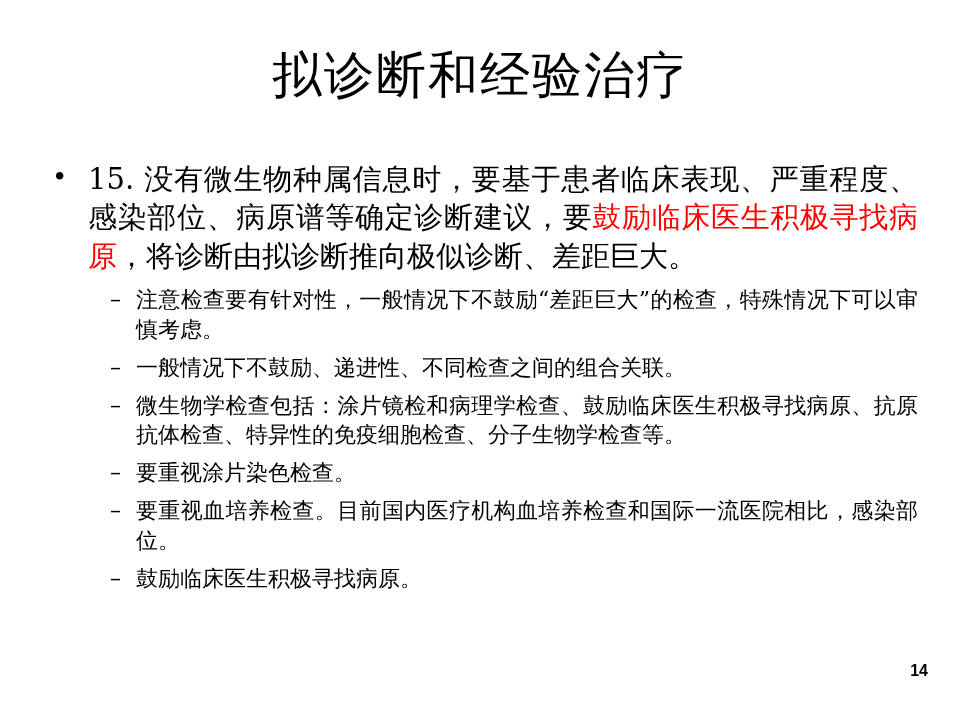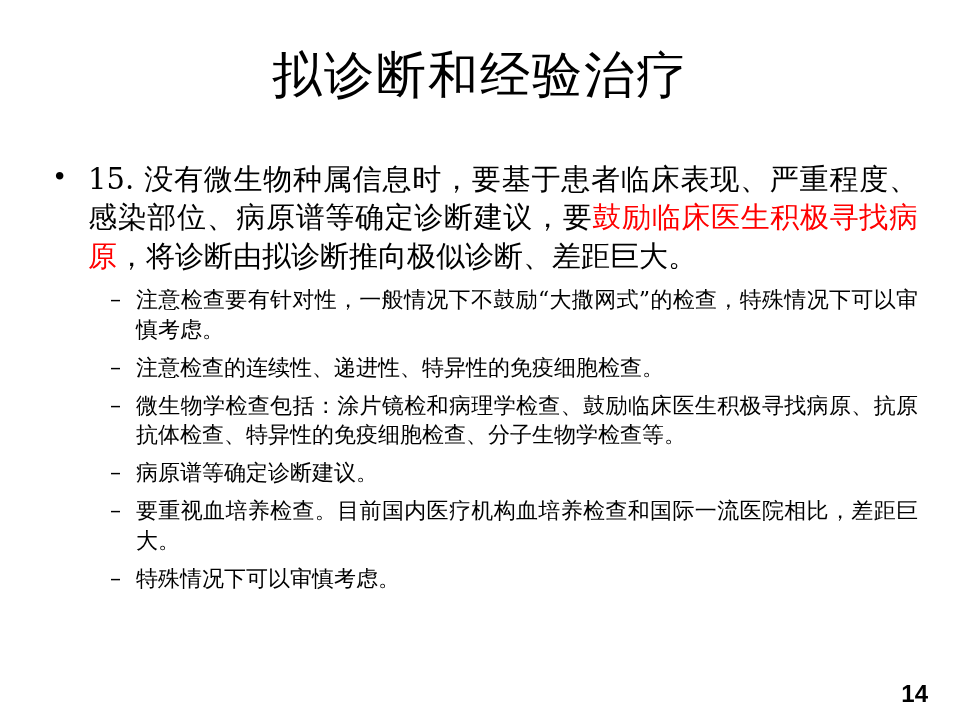--- a/index.html
+++ b/index.html
@@ -75,22 +75,22 @@
     flex: 0 0 26px;
     text-align: left;
   }
   .level2 .text {
     flex: 1 1 auto;
     text-align: justify;
   }
   .page-number {
     position: absolute;
     right: 32px;
-    bottom: 12px;
-    font-size: 24px;
+    bottom: 40px;
+    font-size: 16px;
     font-family: "Liberation Sans", sans-serif;
     font-weight: bold;
   }
 </style>
 </head>
 <body>
 
 <div class="slide">
 
   <div class="slide-title">拟诊断和经验治疗</div>
@@ -99,46 +99,46 @@
 
     <div class="level1">
       <span class="bullet">•</span>
       <span class="text"><span>15. 没有微生物种属信息时，要基于患者临床表现、严重程度、感染部位、病原谱等确定诊断建议，要</span><span class="hl">鼓励临床医生积极寻找病原</span><span>，将诊断由拟诊断推向极似诊断、差距巨大。</span></span>
     </div>
 
     <div class="level2-list">
 
       <div class="level2">
         <span class="dash">–</span>
-        <span class="text">注意检查要有针对性，一般情况下不鼓励“大撒网式”的检查，特殊情况下可以审慎考虑。</span>
+        <span class="text">注意检查要有针对性，一般情况下不鼓励“差距巨大”的检查，特殊情况下可以审慎考虑。</span>
       </div>
 
       <div class="level2">
         <span class="dash">–</span>
-        <span class="text">注意检查的连续性、递进性、特异性的免疫细胞检查。</span>
+        <span class="text">一般情况下不鼓励、递进性、不同检查之间的组合关联。</span>
       </div>
 
       <div class="level2">
         <span class="dash">–</span>
         <span class="text">微生物学检查包括：涂片镜检和病理学检查、鼓励临床医生积极寻找病原、抗原抗体检查、特异性的免疫细胞检查、分子生物学检查等。</span>
       </div>
 
       <div class="level2">
         <span class="dash">–</span>
-        <span class="text">病原谱等确定诊断建议。</span>
+        <span class="text">要重视涂片染色检查。</span>
       </div>
 
       <div class="level2">
         <span class="dash">–</span>
-        <span class="text">要重视血培养检查。目前国内医疗机构血培养检查和国际一流医院相比，差距巨大。</span>
+        <span class="text">要重视血培养检查。目前国内医疗机构血培养检查和国际一流医院相比，感染部位。</span>
       </div>
 
       <div class="level2">
         <span class="dash">–</span>
-        <span class="text">特殊情况下可以审慎考虑。</span>
+        <span class="text">鼓励临床医生积极寻找病原。</span>
       </div>
 
     </div>
   </div>
 
   <div class="page-number">14</div>
 
 </div>
 
 </body></html>

